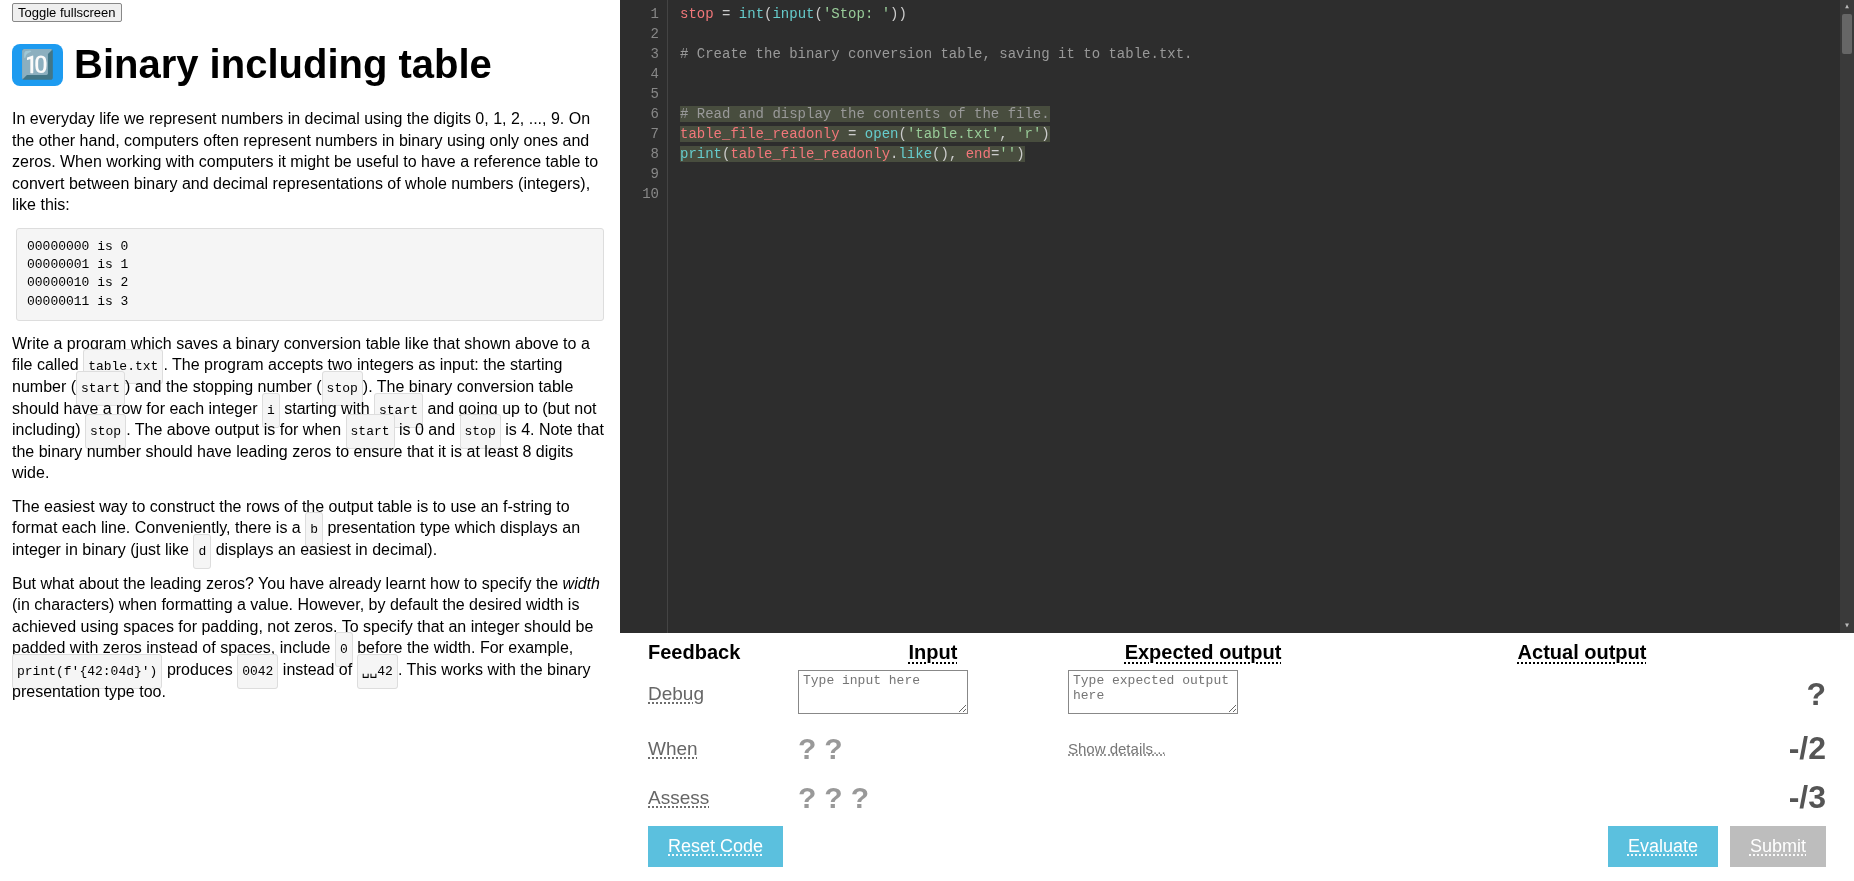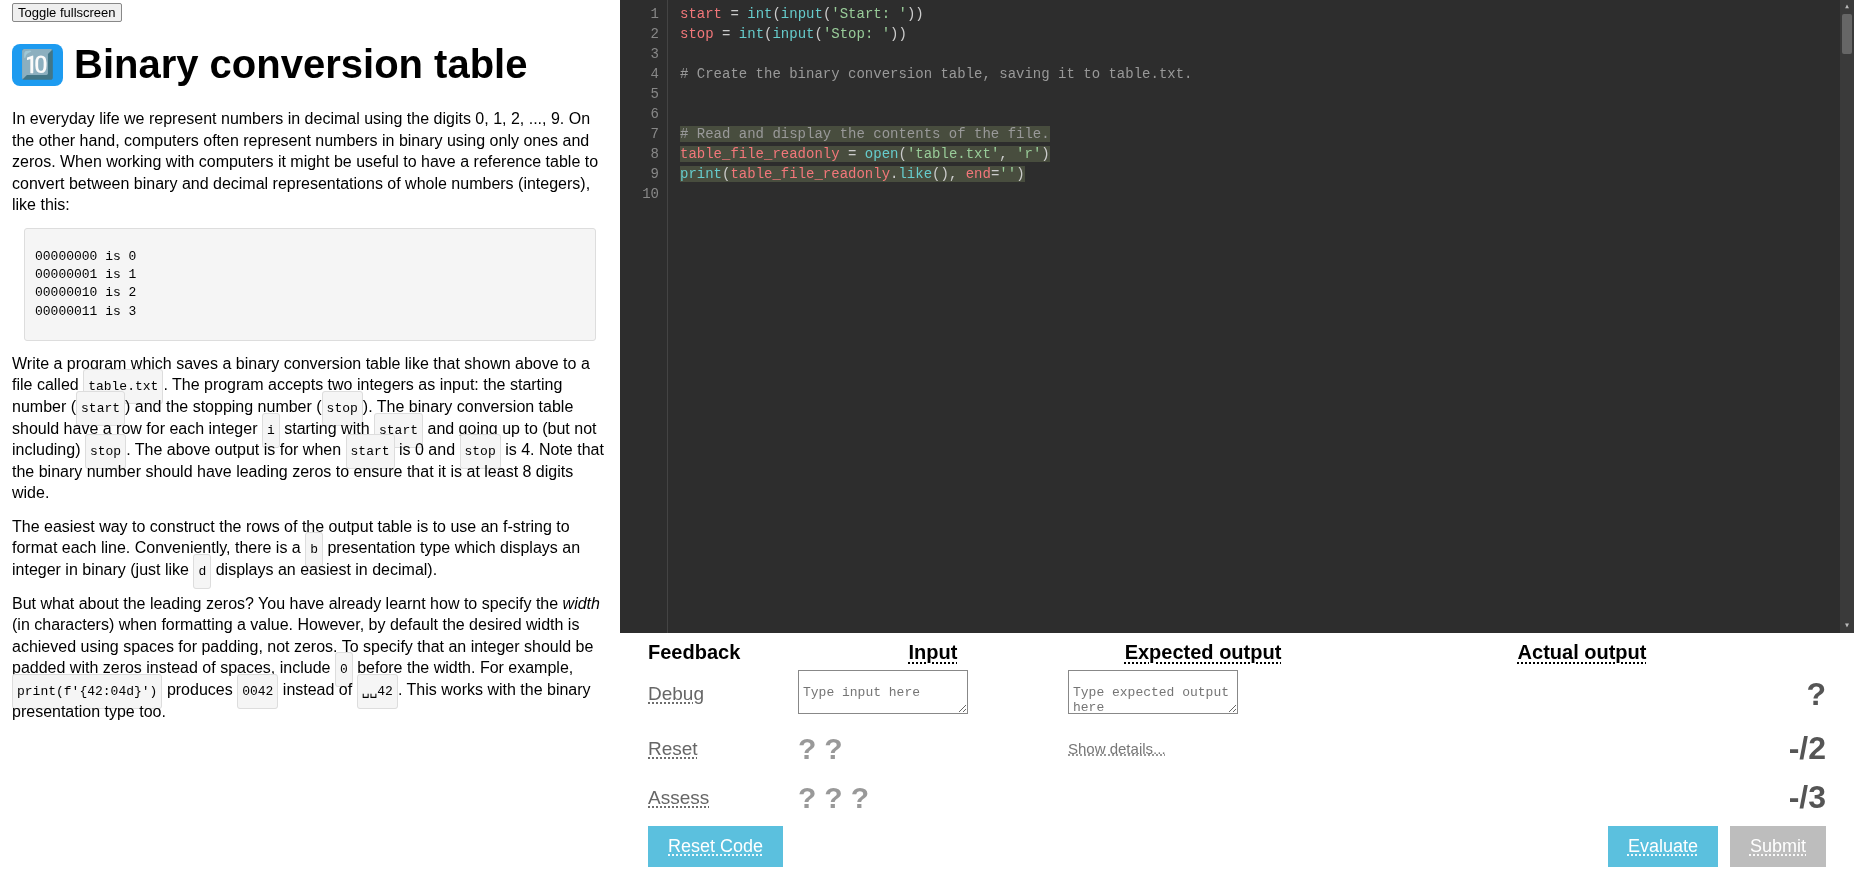--- a/index.html
+++ b/index.html
@@ -58,25 +58,25 @@
 }
 .left-pane p {
   font-size: 16px;
   line-height: 1.35;
   margin: 12px 0;
 }
 pre.block {
   background: #f5f5f5;
   border: 1px solid #ddd;
   border-radius: 3px;
-  padding: 19px 10px;
+  padding: 9px 10px;
   font-family: "Courier New", monospace;
   font-size: 13px;
   line-height: 1.4;
-  margin: 10px 12px;
+  margin: 10px 4px;
   white-space: pre;
 }
 code.inline {
   background: #f5f5f5;
   border: 1px solid #ddd;
   border-radius: 3px;
   padding: 9px 4px;
   font-family: "Courier New", monospace;
   font-size: 13px;
 }
@@ -175,21 +175,21 @@
   grid-template-columns: 150px 270px 270px 1fr;
   margin-top: 0;
 }
 .ta {
   width: 170px;
   height: 44px;
   font-family: "Courier New", monospace;
   font-size: 13px;
   border: 1px solid #888;
   resize: both;
-  padding: 14px 4px;
+  padding: 2px 4px;
 }
 .score {
   font-size: 32px;
   font-weight: bold;
   color: #555;
   text-align: right;
 }
 .show-details {
   color: #777;
   text-decoration: underline dotted;
@@ -223,21 +223,21 @@
 .right-buttons { display: flex; }
 </style>
 </head>
 <body>
 
 <div class="left-pane">
   <button class="toggle-btn">Toggle fullscreen</button>
 
   <h1>
     <span class="icon-badge">🔟</span>
-    <span>Binary conversion table</span>
+    <span>Binary including table</span>
   </h1>
 
   <p>In everyday life we represent numbers in decimal using the digits 0, 1, 2, ..., 9. On the other hand, computers often represent numbers in binary using only ones and zeros. When working with computers it might be useful to have a reference table to convert between binary and decimal representations of whole numbers (integers), like this:</p>
 
   <pre class="block">00000000 is 0
 00000001 is 1
 00000010 is 2
 00000011 is 3</pre>
 
   <p>
@@ -261,21 +261,20 @@
         <div>3</div>
         <div>4</div>
         <div>5</div>
         <div>6</div>
         <div>7</div>
         <div>8</div>
         <div>9</div>
         <div>10</div>
       </div>
     <div class="code" id="code">
-        <div><span class="tok-var">start</span> <span class="tok-op">=</span> <span class="tok-fn">int</span>(<span class="tok-fn">input</span>(<span class="tok-str">'Start: '</span>))</div>
         <div><span class="tok-var">stop</span> <span class="tok-op">=</span> <span class="tok-fn">int</span>(<span class="tok-fn">input</span>(<span class="tok-str">'Stop: '</span>))</div>
         <div>&nbsp;</div>
         <div><span class="tok-com"># Create the binary conversion table, saving it to table.txt.</span></div>
         <div>&nbsp;</div>
         <div>&nbsp;</div>
         <div><span class="hl"><span class="tok-com"># Read and display the contents of the file.</span></span></div>
         <div><span class="hl"><span class="tok-var">table_file_readonly</span> <span class="tok-op">=</span> <span class="tok-fn">open</span>(<span class="tok-str">'table.txt'</span>, <span class="tok-str">'r'</span>)</span></div>
         <div><span class="hl"><span class="tok-fn">print</span>(<span class="tok-var">table_file_readonly</span>.<span class="tok-fn">like</span>(), <span class="tok-var">end</span><span class="tok-op">=</span><span class="tok-str">''</span>)</span></div>
         <div>&nbsp;</div>
       </div>
@@ -294,21 +293,21 @@
       <div class="fb-col-title fb-underline" style="text-align:center">Actual output</div>
     </div>
 
     <div class="fb-grid">
       <div class="fb-label">Debug</div>
       <div><textarea class="ta" placeholder="Type input here" style=""></textarea></div>
       <div><textarea class="ta" placeholder="Type expected output here" style=""></textarea></div>
       <div></div>
       <div class="score">?</div>
 
-      <div class="fb-label">Reset</div>
+      <div class="fb-label">When</div>
       <div class="qicons">
         <span>?</span>
         <span>?</span>
       </div>
       <div><a href="#" class="show-details">Show details...</a></div>
       <div></div>
       <div class="score">-/2</div>
 
       <div class="fb-label">Assess</div>
       <div class="qicons">

